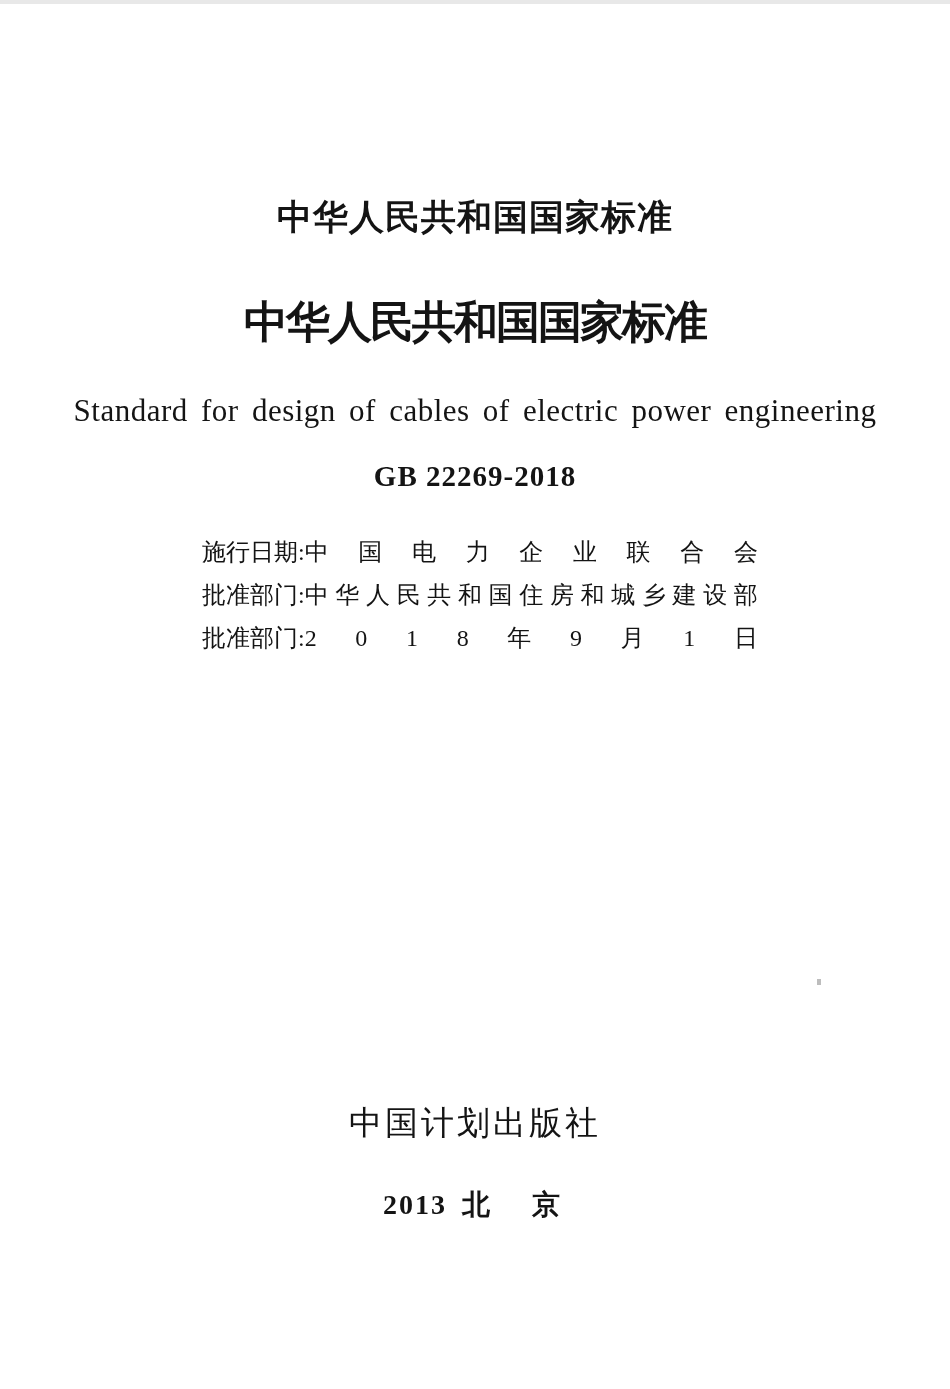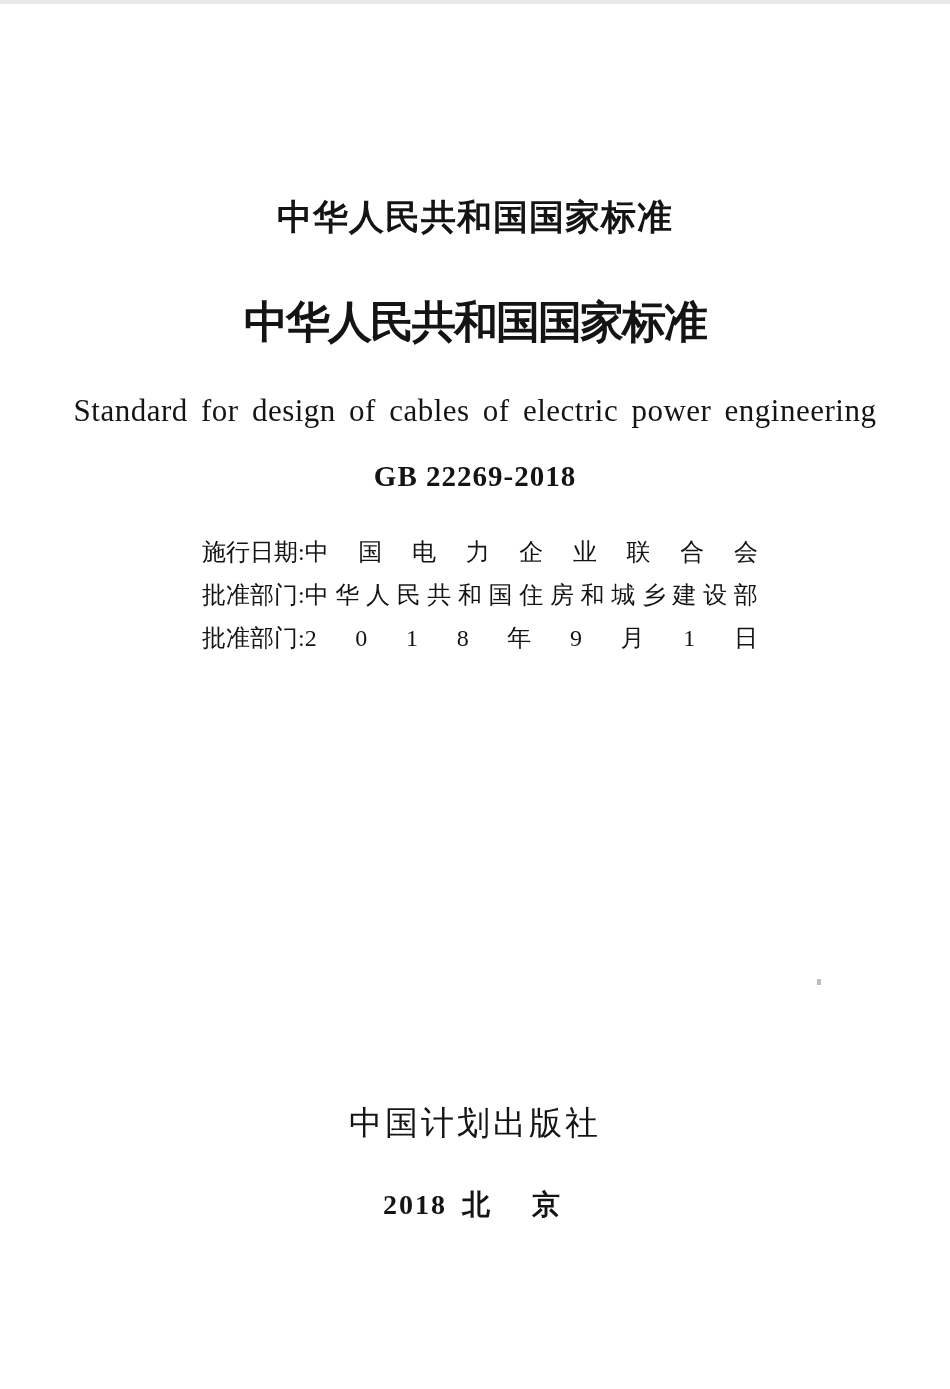--- a/index.html
+++ b/index.html
@@ -153,16 +153,16 @@
           <span>日</span>
         </span>
     </div>
   </div>
 
   <div class="scan-dot"></div>
 
   <div class="centered publisher">中国计划出版社</div>
 
   <div class="centered imprint">
-    <span class="imprint-year">2018</span><span class="imprint-city">北　京</span>
+    <span class="imprint-year">2013</span><span class="imprint-city">北　京</span>
   </div>
 
 </div>
 
 </body></html>

